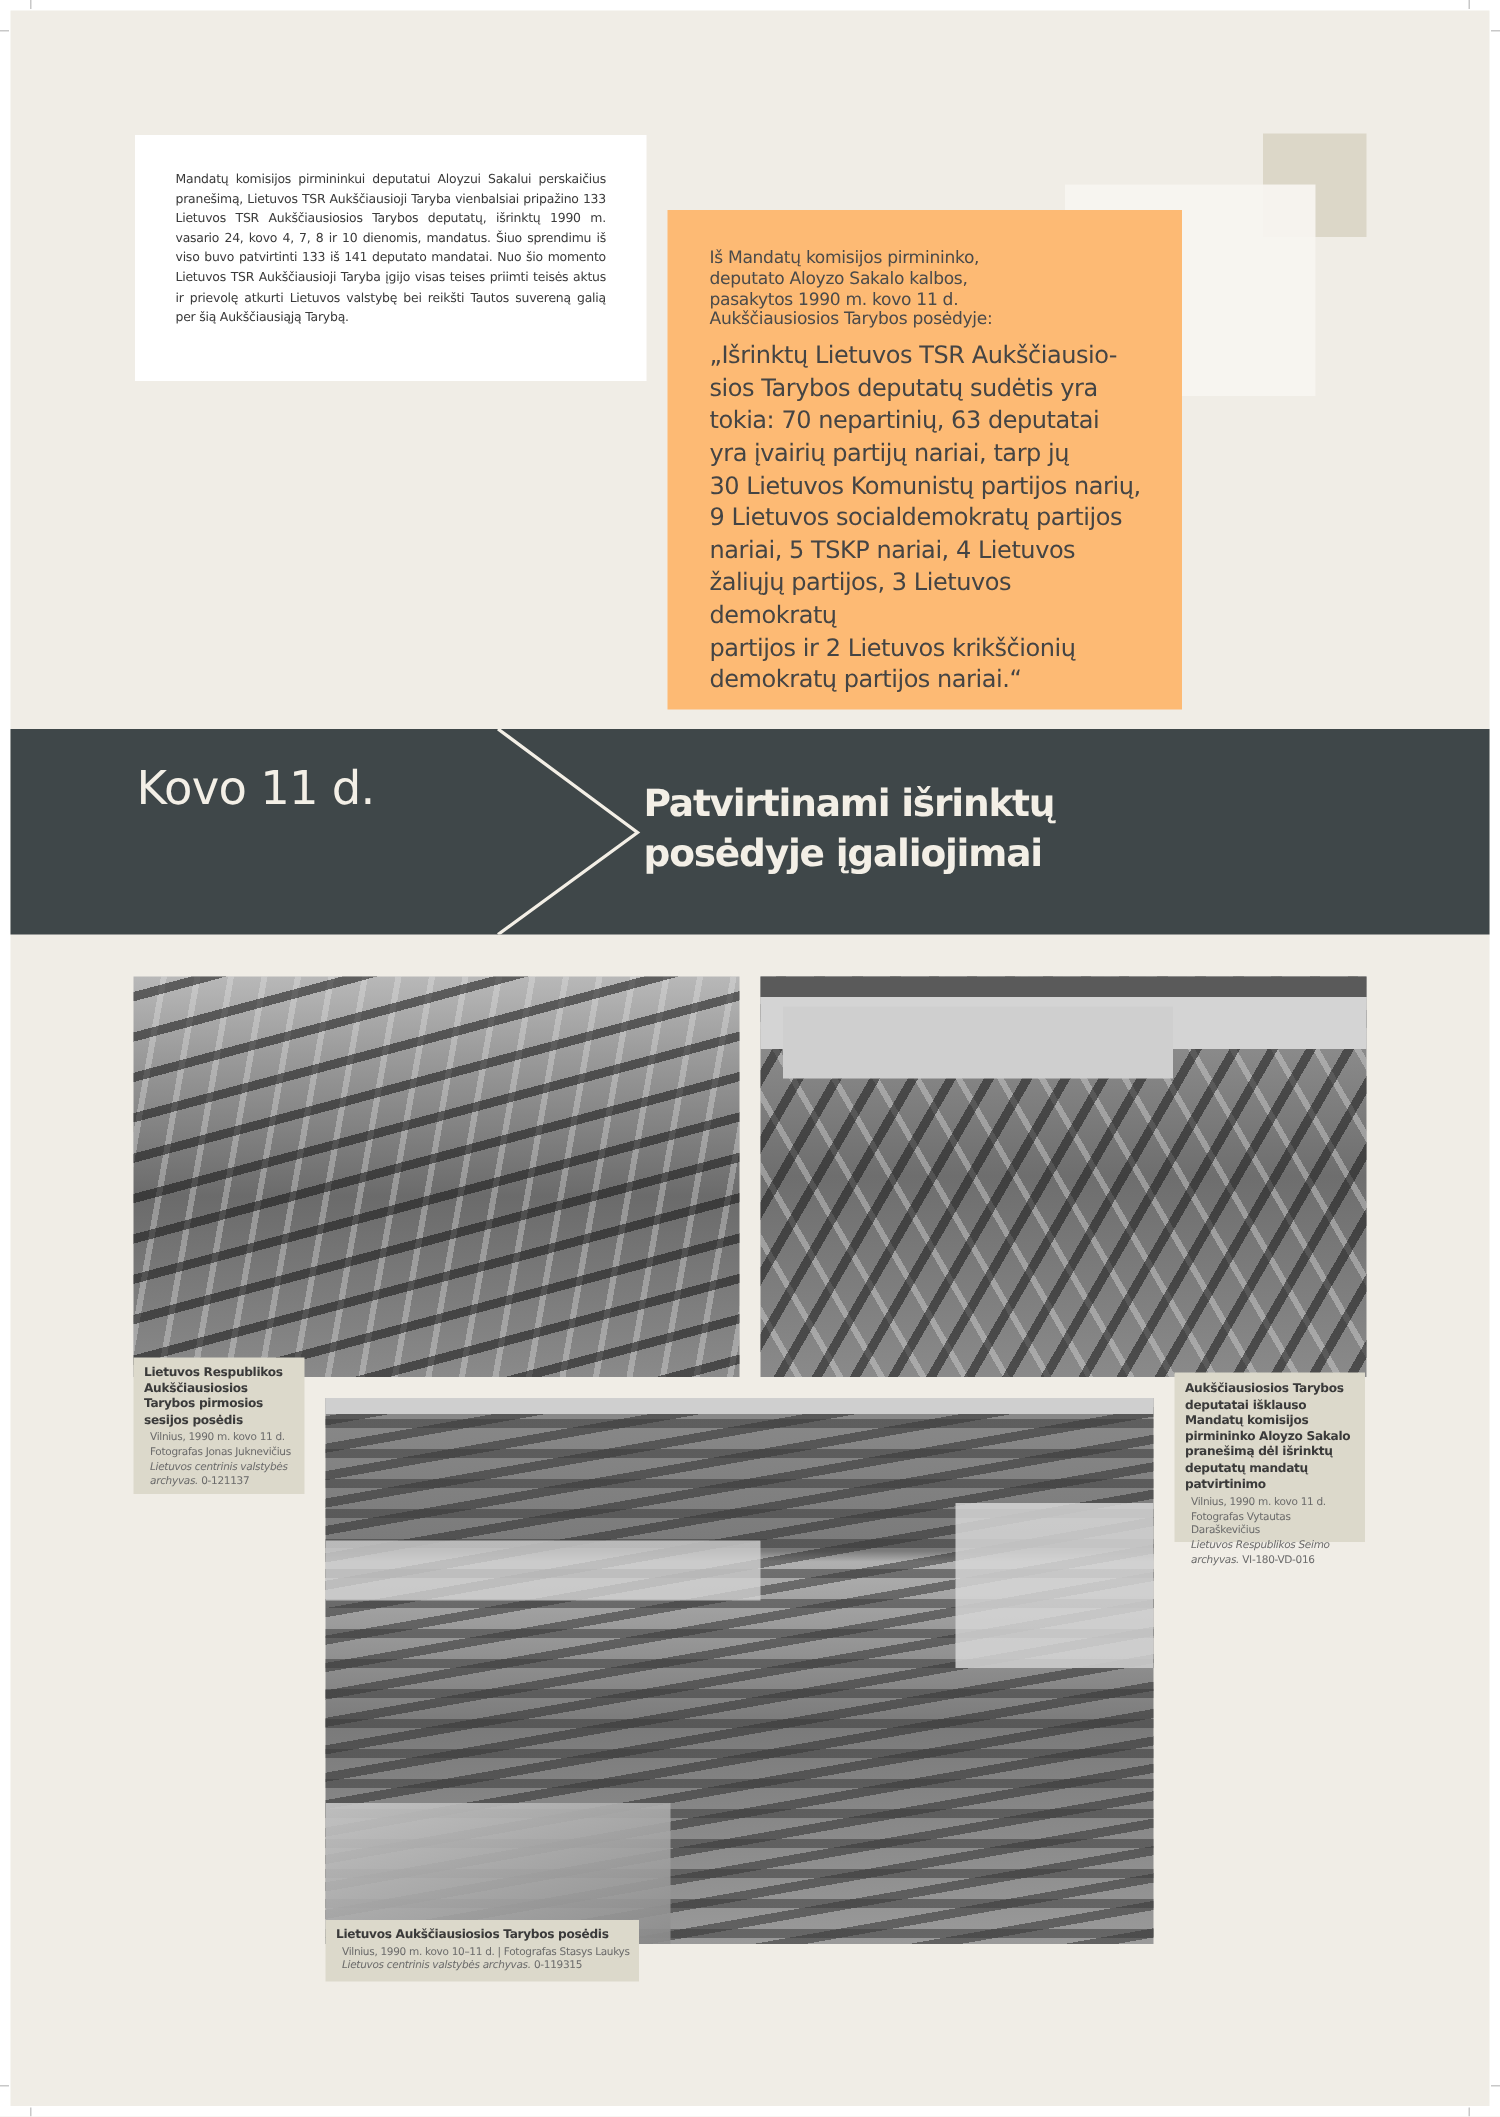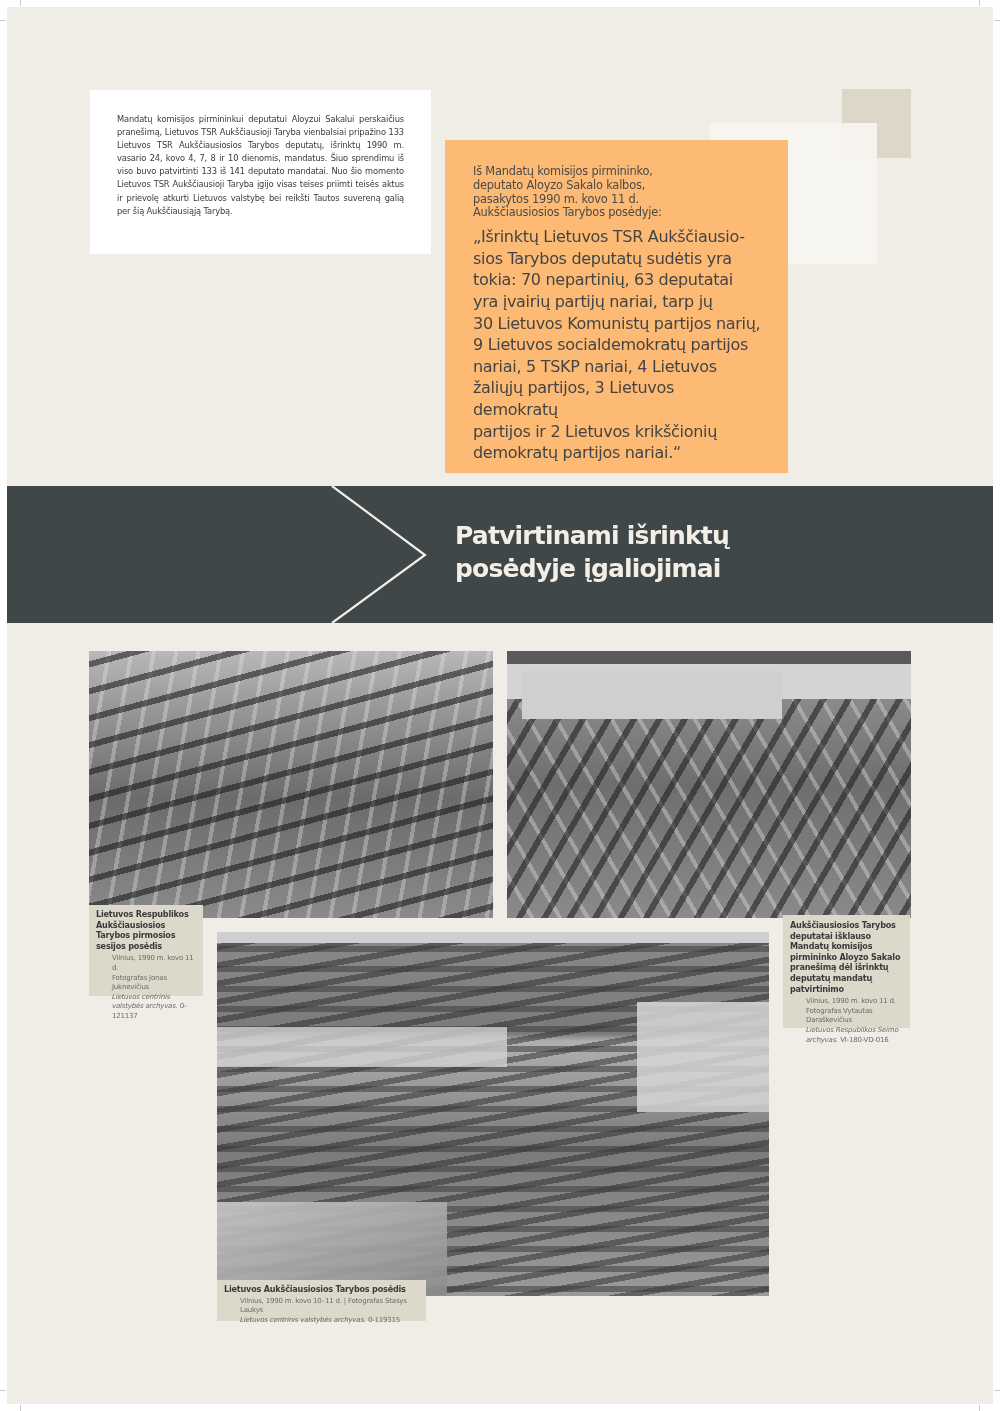--- a/index.html
+++ b/index.html
@@ -48,21 +48,21 @@
     position:absolute; left:84px; top:22px; color:#f3efe6;
     font-family:"DejaVu Sans", sans-serif; font-size:31px; font-weight:normal;
     letter-spacing:-0.5px;
   }
   .b-time {
     position:absolute; left:82px; top:68px; color:#f3efe6;
     font-family:"DejaVu Sans", sans-serif; font-size:40px; font-weight:bold;
     letter-spacing:-1px;
   }
   .b-title {
-    position:absolute; left:448px; top:33px; color:#f3efe6;
+    position:absolute; left:422px; top:33px; color:#f3efe6;
     font-family:"DejaVu Sans", sans-serif; font-size:25px; font-weight:bold;
     line-height:33px; letter-spacing:-0.8px;
   }
   
   .photo { position:absolute; overflow:hidden; background:#777; }
   .p1 {
     left:89px; top:651px; width:404px; height:267px;
     background:
       repeating-linear-gradient(165deg, rgba(0,0,0,0) 0 10px, rgba(20,20,20,0.55) 10px 16px, rgba(0,0,0,0) 16px 26px),
       repeating-linear-gradient(100deg, rgba(255,255,255,0.0) 0 18px, rgba(230,230,230,0.35) 18px 22px),
@@ -89,21 +89,21 @@
   .p3 .wall2 { position:absolute; left:420px; top:70px; width:132px; height:110px; background:rgba(215,215,215,0.85); }
   .p3 .floor { position:absolute; left:0; top:270px; width:230px; height:94px; background:linear-gradient(160deg, rgba(200,200,200,0.9), rgba(140,140,140,0.9)); }
   .p2 .back { position:absolute; left:15px; top:20px; width:260px; height:48px; background:#cfcfcf; }
   
   .cap { position:absolute; background:#dcd9cb; box-sizing:border-box; }
   .cap .t {
     margin:0; font-family:"DejaVu Sans", sans-serif; font-weight:bold; font-size:8.1px;
     line-height:10.6px; color:#3a3a3a; letter-spacing:-0.2px;
   }
   .cap .m {
-    margin:3px 0 0 16px; font-family:"DejaVu Sans", sans-serif; font-size:7px;
+    margin:3px 0 0 4px; font-family:"DejaVu Sans", sans-serif; font-size:7px;
     line-height:9.6px; color:#6a6a6a; letter-spacing:-0.2px;
   }
   .cap .m i { font-style:italic; }
   .cap1 { left:89px; top:905px; width:114px; height:91px; padding:4px 5px 0 7px; }
   .cap2 { left:783px; top:915px; width:127px; height:113px; padding:5px 5px 0 7px; }
   .cap3 { left:217px; top:1280px; width:209px; height:41px; padding:4px 5px 0 7px; }
 </style>
 </head>
 <body>
 
@@ -143,20 +143,21 @@
     <span>žaliųjų partijos, 3 Lietuvos demokratų</span><br>
     <span>partijos ir 2 Lietuvos krikščionių</span><br>
     <span>demokratų partijos nariai.“</span>
   </p>
 </div>
 
 <div class="banner">
   <svg width="986" height="137">
     <polyline points="325,0 418,69 325,137" fill="none" stroke="#f3efe6" stroke-width="2.2"></polyline>
   </svg>
+  <div class="b-date">Kovo 11 d.</div>
   <div class="b-title">
     <span>Patvirtinami išrinktų</span><br>
     <span>posėdyje įgaliojimai</span>
   </div>
 </div>
 
 <div class="photo p1"></div>
 <div class="photo p2">
   <div class="back"></div>
 </div>

